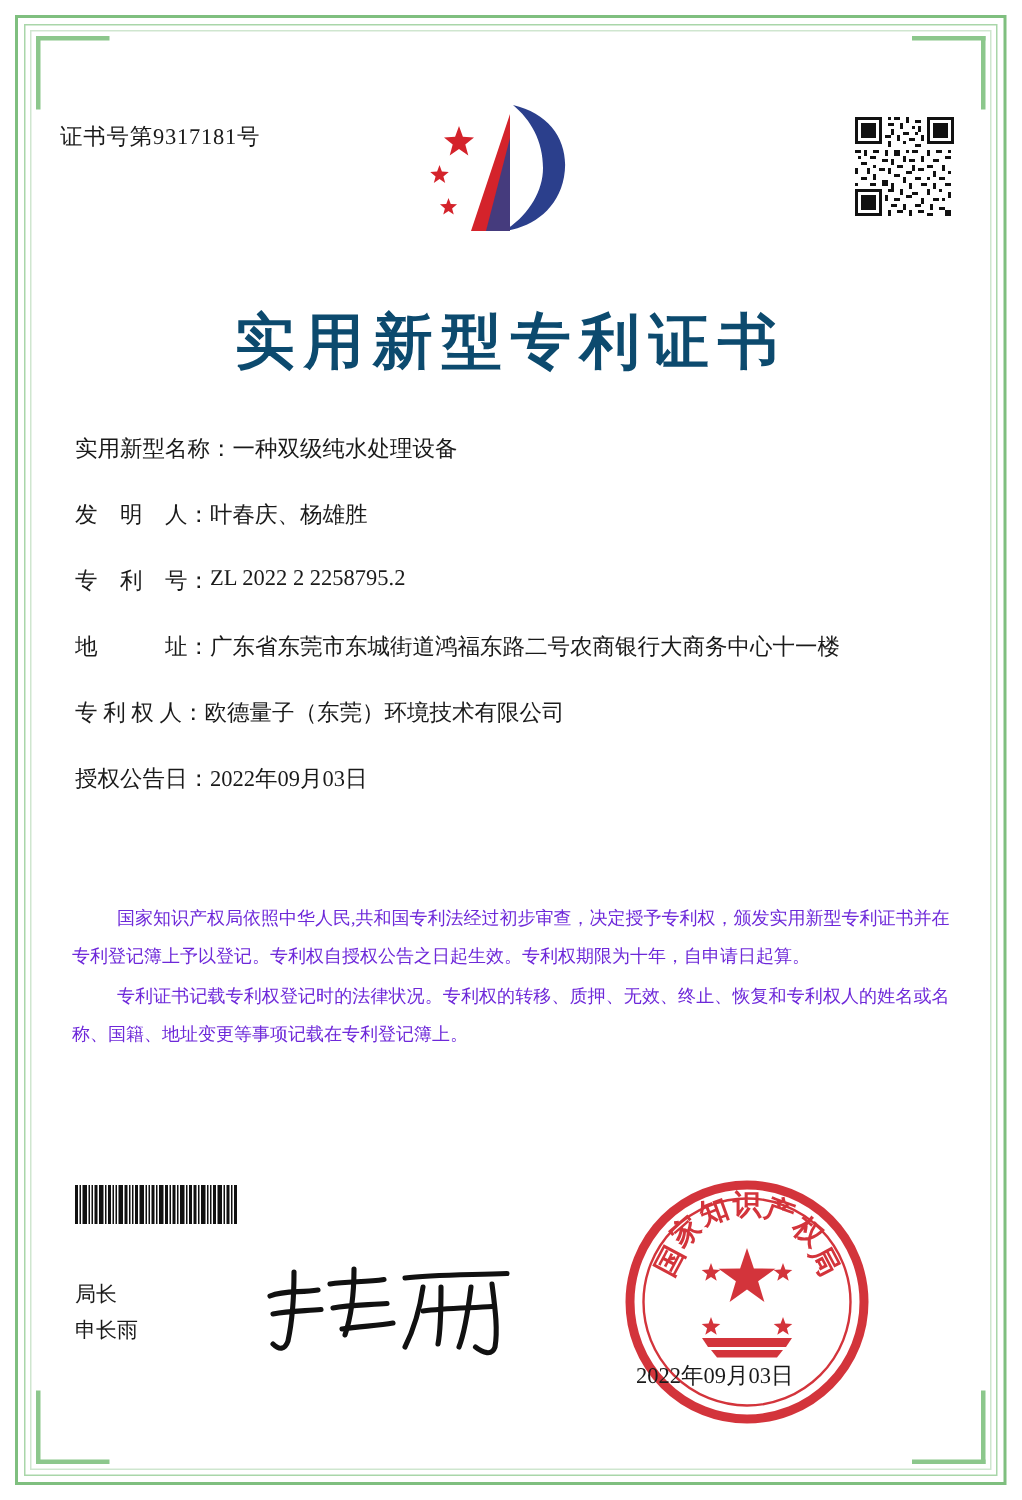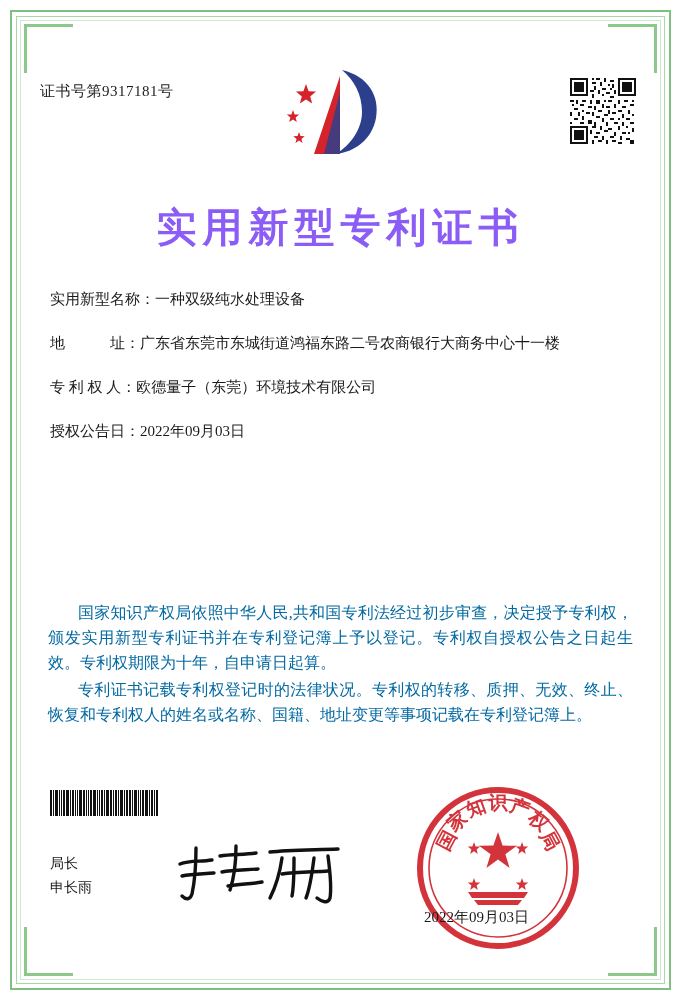--- a/index.html
+++ b/index.html
@@ -97,21 +97,21 @@
 
   .title {
     position: absolute;
     left: 0;
     top: 200px;
     width: 681px;
     text-align: center;
     font-size: 40px;
     font-weight: bold;
     letter-spacing: 6px;
-    color: #8b5cf6;
+    color: #0c4a6e;
     font-family: "DejaVu Serif", "Liberation Serif", serif;
   }
 
   .fields {
     position: absolute;
     left: 50px;
     top: 290px;
     width: 585px;
   }
   .field-row {
@@ -133,23 +133,23 @@
     position: absolute;
     left: 288px;
     top: 0;
   }
 
   .paragraphs {
     position: absolute;
     left: 48px;
     top: 600px;
     width: 585px;
-    font-size: 16px;
+    font-size: 12px;
     line-height: 25px;
-    color: #0369a1;
+    color: #6d28d9;
     text-align: justify;
   }
   .paragraphs p {
     margin: 0 0 2px 0;
     text-indent: 30px;
   }
 
   
   .barcode {
     position: absolute;
@@ -340,20 +340,26 @@
       </g>
     </svg>
 
     <div class="title">实用新型专利证书</div>
 
     <div class="fields">
       <div class="field-row">
         <span class="field-label">实用新型名称：</span><span class="field-value">一种双级纯水处理设备</span>
       </div>
       <div class="field-row">
+        <span class="field-label">发　明　人：</span><span class="field-value">叶春庆、杨雄胜</span>
+      </div>
+      <div class="field-row">
+        <span class="field-label">专　利　号：</span><span class="field-value">ZL 2022 2 2258795.2</span>
+      </div>
+      <div class="field-row">
         <span class="field-label">地　　　址：</span><span class="field-value">广东省东莞市东城街道鸿福东路二号农商银行大商务中心十一楼</span>
       </div>
       <div class="field-row">
         <span class="field-label">专 利 权 人：</span><span class="field-value">欧德量子（东莞）环境技术有限公司</span>
       </div>
       <div class="field-row two-col">
         <span class="field-label">授权公告日：</span><span class="field-value">2022年09月03日</span>
       </div>
     </div>
 

